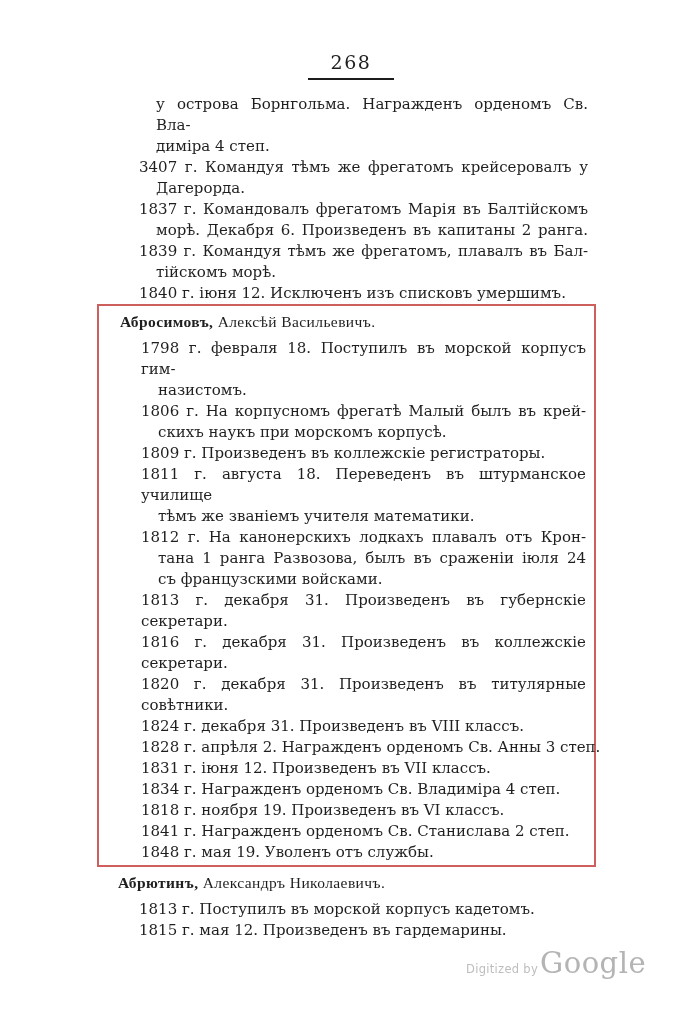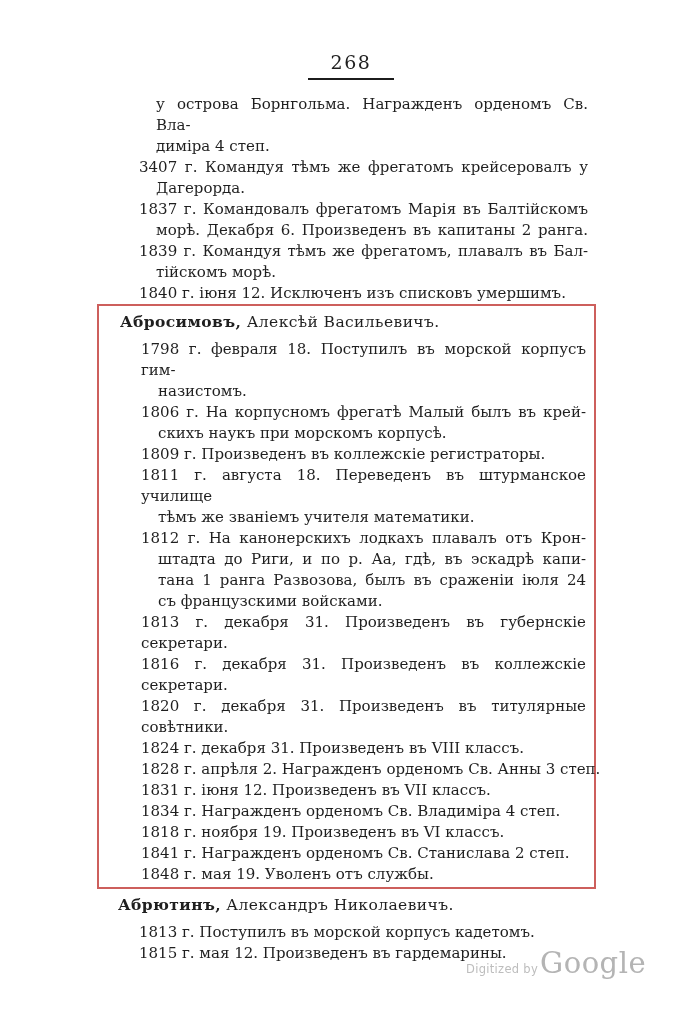--- a/index.html
+++ b/index.html
@@ -50,20 +50,21 @@
     padding-right: 8px;
     overflow: hidden;
   }
   .line.year { padding-left: 42px; }
   .line.cont { padding-left: 59px; }
   .line.head {
     padding-left: 21px;
     margin: 5px 0 6px 0;
     font-size: 15.5px;
     letter-spacing: 0.4px;
+    font-family: Liberation Serif, serif;
   }
   .line.head .surname { font-weight: bold; }
   
   .entry-box {
     border-style: solid;
     border-width: 2px;
     padding: 0 0 2px 0;
     margin: 0;
   }
   
@@ -117,21 +118,20 @@
       </div>
       <div id="box-lines">
           <div class="line year just">1798 г. февраля 18. Поступилъ въ морской корпусъ гим-</div>
           <div class="line cont">назистомъ.</div>
           <div class="line year just">1806 г. На корпусномъ фрегатѣ Малый былъ въ крей-</div>
           <div class="line cont">скихъ наукъ при морскомъ корпусѣ.</div>
           <div class="line year">1809 г. Произведенъ въ коллежскіе регистраторы.</div>
           <div class="line year just">1811 г. августа 18. Переведенъ въ штурманское училище</div>
           <div class="line cont">тѣмъ же званіемъ учителя математики.</div>
           <div class="line year just">1812 г. На канонерскихъ лодкахъ плавалъ отъ Крон-</div>
-          <div class="line cont just">штадта до Риги, и по р. Аа, гдѣ, въ эскадрѣ капи-</div>
           <div class="line cont just">тана 1 ранга Развозова, былъ въ сраженіи іюля 24</div>
           <div class="line cont">съ французскими войсками.</div>
           <div class="line year just">1813 г. декабря 31. Произведенъ въ губернскіе секретари.</div>
           <div class="line year just">1816 г. декабря 31. Произведенъ въ коллежскіе секретари.</div>
           <div class="line year just">1820 г. декабря 31. Произведенъ въ титулярные совѣтники.</div>
           <div class="line year">1824 г. декабря 31. Произведенъ въ VIII классъ.</div>
           <div class="line year">1828 г. апрѣля 2. Награжденъ орденомъ Св. Анны 3 степ.</div>
           <div class="line year">1831 г. іюня 12. Произведенъ въ VII классъ.</div>
           <div class="line year">1834 г. Награжденъ орденомъ Св. Владиміра 4 степ.</div>
           <div class="line year">1818 г. ноября 19. Произведенъ въ VI классъ.</div>

